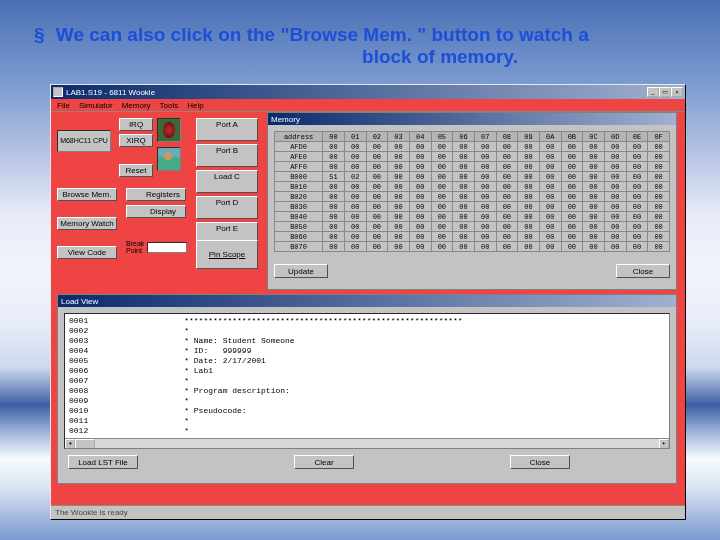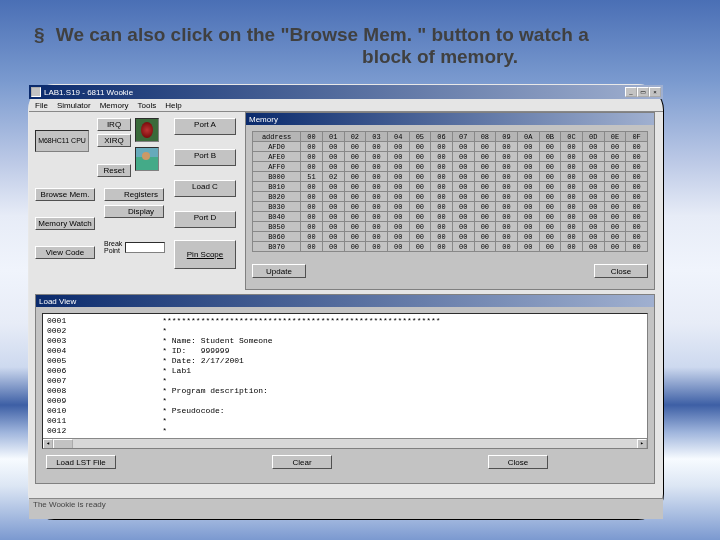--- a/index.html
+++ b/index.html
@@ -16,39 +16,38 @@
     overflow: hidden;
   }
   .slide-text {
     position: absolute;
     top: 24px;
     left: 34px;
     right: 34px;
     text-align: left;
     font-size: 19px;
     font-weight: bold;
-    color: #404040;
+    color: #1d4ed8;
   }
   .slide-text .bullet { margin-right: 6px; }
   .slide-text .line2 { text-align: center; margin-left: 160px; }
   .window {
     position: absolute;
     top: 84px;
-    left: 28px;
+    left: 50px;
     width: 636px;
     height: 436px;
-    background: #e5e5e5;
+    background: #ef4444;
     border-top: 1px solid #e8e8e8;
     border-left: 1px solid #e8e8e8;
     border-right: 1px solid #000;
     border-bottom: 1px solid #000;
     font-family: "MS Sans Serif", Tahoma, sans-serif;
     font-size: 9px;
     color: #000;
-    border-radius: 26px;
   }
   .titlebar {
     height: 14px;
     background: linear-gradient(to right, #0a2a6c, #a0b0d0);
     color: #fff;
     display: flex;
     align-items: center;
     padding: 0 2px;
     font-size: 8px;
   }
@@ -104,21 +103,21 @@
   .col2 .btn { width: 34px; height: 13px; margin-bottom: 3px; }
   .imgblk {
     width: 24px; height: 24px; border: 1px inset #808080; margin: 0 0 3px 38px;
     position: absolute;
   }
   .img1 { top: 6px; left: 68px; background: #3a6a3a; }
   .img1::after { content:""; position:absolute; inset:3px 5px 3px 5px; background: radial-gradient(circle,#b33,#600); border-radius:50%; }
   .img2 { top: 35px; left: 68px; background: linear-gradient(180deg,#6ab 40%,#4a8 40%); }
   .img2::after{content:"";position:absolute;left:6px;top:4px;width:8px;height:8px;background:#c96;border-radius:50%;}
   .portcol { position: absolute; left: 145px; top: 6px; }
-  .portcol .btn { width: 62px; height: 17px; display:block; margin-bottom: 14px; }
+  .portcol .btn { width: 62px; height: 23px; display:block; margin-bottom: 3px; }
   .leftcol2 { position: absolute; left: 6px; top: 76px; }
   .leftcol2 .btn { width: 60px; height: 13px; display:block; margin-bottom: 16px;}
   .midcol2 { position: absolute; left: 75px; top: 76px; }
   .midcol2 .btn { width: 60px; height: 13px; display:block; margin-bottom: 4px; padding-left: 14px;}
   .break-row { position: absolute; left: 75px; top: 128px; font-size:7px; display:flex; align-items:center;}
   .break-input {
     width: 40px; height: 11px; border: 1px inset #808080; background:#fff; margin-left:3px;
   }
   .pinbtn { position: absolute; left: 145px; top: 128px; width:62px; height:29px;text-decoration:underline;}
   .mem-window {
@@ -162,21 +161,21 @@
     border-top:1px solid #888; display:flex;
   }
   .code-scroll-h .sbtn{width:10px;height:10px;background:#c3c3c3;border:1px outset #fff;font-size:6px;text-align:center;line-height:7px;}
   .code-scroll-h .thumb{width:20px;height:10px;background:#c3c3c3;border:1px outset #fff;}
   .code-btns { display:flex; gap: 60px; padding: 0 10px; align-items:center;}
   .code-btns .btn { width: 60px; height: 14px; }
   .code-btns .spacer { flex:1; }
   .statusbar {
     position: absolute; bottom:0; left:0; right:0; height:14px;
     border-top: 1px solid #888; background:#c3c3c3;
-    font-size:8px; padding: 10px 4px; display:flex; align-items:flex-end; color:#444;
+    font-size:8px; padding: 0 4px; display:flex; align-items:center; color:#444;
   }
 </style>
 </head>
 <body>
 
 <div class="slide-text">
   <span class="bullet">§</span>
   <span>We can also click on the "Browse Mem. " button to watch a</span>
   <div class="line2">block of memory.</div>
 </div>

